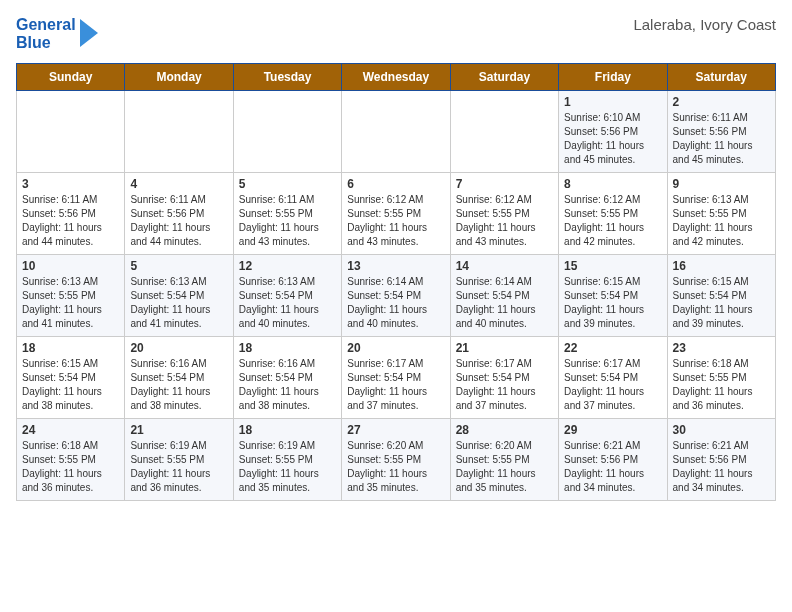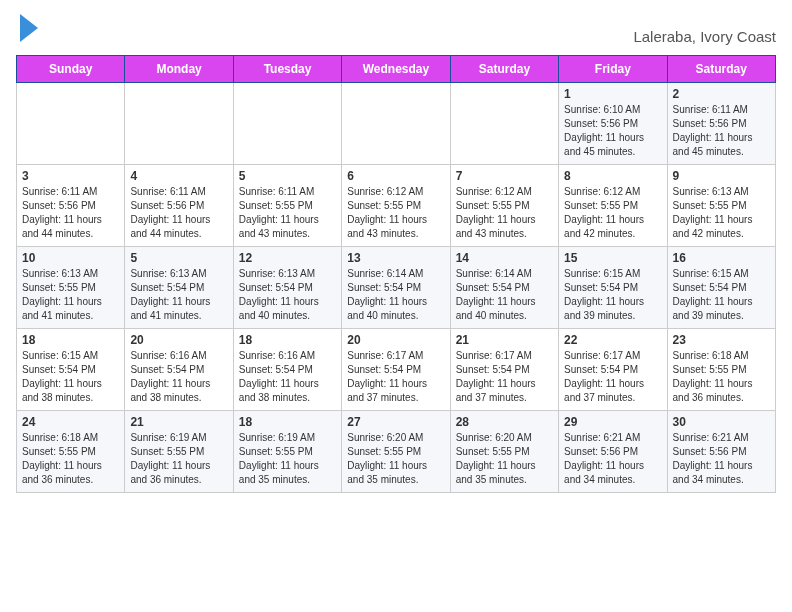--- a/index.html
+++ b/index.html
@@ -31,29 +31,28 @@
     }
     .title-block { text-align: right; }
     .month-title {
       font-size: 36px;
       font-weight: 300;
       color: #333;
     }
     .subtitle {
       font-size: 15px;
       color: #555;
-      margin-top: 12px;
     }
     table {
       width: 100%;
       border-collapse: collapse;
       table-layout: fixed;
     }
     thead th {
-      background: #d946ef;
+      background: #a16207;
       color: #fff;
       font-size: 12px;
       font-weight: bold;
       padding: 6px 4px;
       border: 1px solid #1a4d9a;
     }
     tbody td {
       vertical-align: top;
       border: 1px solid #ccc;
       padding: 4px 5px;
@@ -77,20 +76,26 @@
     }
     .empty-cell { background: #fff !important; }
   </style>
 </head>
 <body>
 
 <div class="header">
   <div class="logo">
     <div>
       <div style="display:flex;align-items:center;">
+        <div>
+          <div style="font-size:16px;font-weight:bold;line-height:1.15;">
+            <span style="color:#1a5fb4;">General</span>
+          </div>
+          <div style="font-size:16px;font-weight:bold;line-height:1.15;color:#1a5fb4;">Blue</div>
+        </div>
         <div class="logo-arrow"></div>
       </div>
     </div>
   </div>
   <div class="title-block">
     <div class="subtitle">Laleraba, Ivory Coast</div>
   </div>
 </div>
 
 <table>

